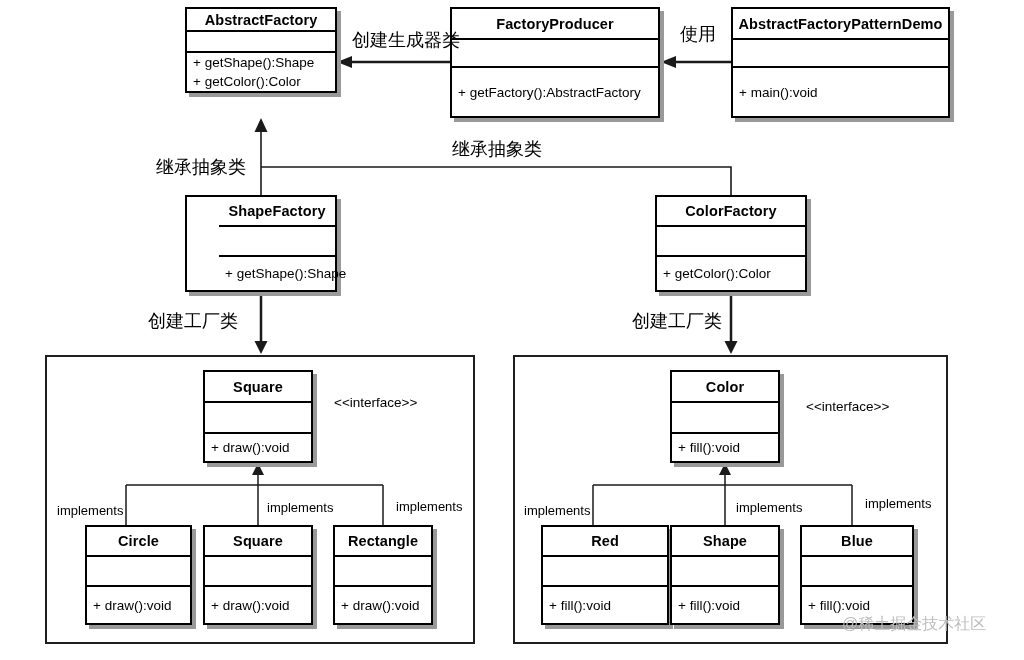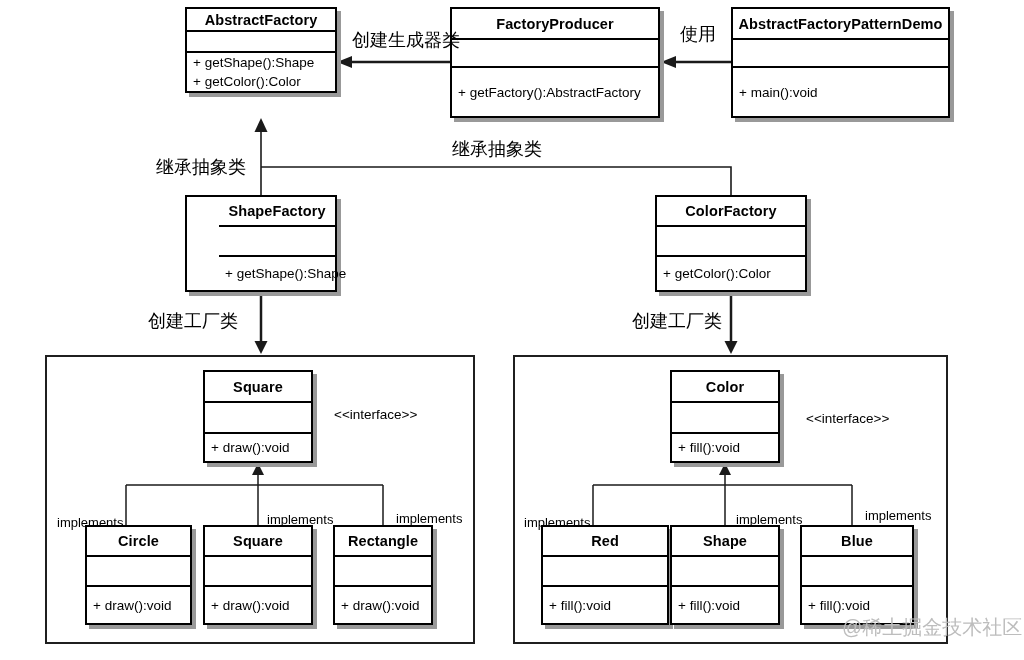--- a/index.html
+++ b/index.html
@@ -22,22 +22,22 @@
   .uml-box .a{box-sizing:border-box;border-bottom:2px solid #000;}
   .uml-box .m{
     flex:1;display:flex;flex-direction:column;justify-content:center;
     padding-left:6px;font-size:13.5px;line-height:19px;white-space:nowrap;
   }
   .r1 .t{height:31px}.r1 .a{height:28px}
   .r2 .t{height:30px}.r2 .a{height:30px}
   .r3 .t{height:31px}.r3 .a{height:31px}
   .r4 .t{height:30px}.r4 .a{height:30px}
   .lbl{position:absolute;font-size:18px;white-space:nowrap;}
-  .lbl-en{position:absolute;font-size:13px;white-space:nowrap;margin-top:12px;}
-  .watermark{position:absolute;left:842px;top:614px;font-size:20px;color:#bdbdbd;white-space:nowrap;}
+  .lbl-en{position:absolute;font-size:13px;white-space:nowrap;}
+  .watermark{position:absolute;left:842px;top:614px;font-size:16px;color:#bdbdbd;white-space:nowrap;}
 </style>
 </head>
 <body>
 
 <div class="canvas">
 
   <svg class="wires" viewBox="0 0 1024 660">
 
     <g stroke="#1a1a1a" fill="#1a1a1a">
       <line x1="450" y1="62" x2="350" y2="62" stroke-width="2.5"></line>

